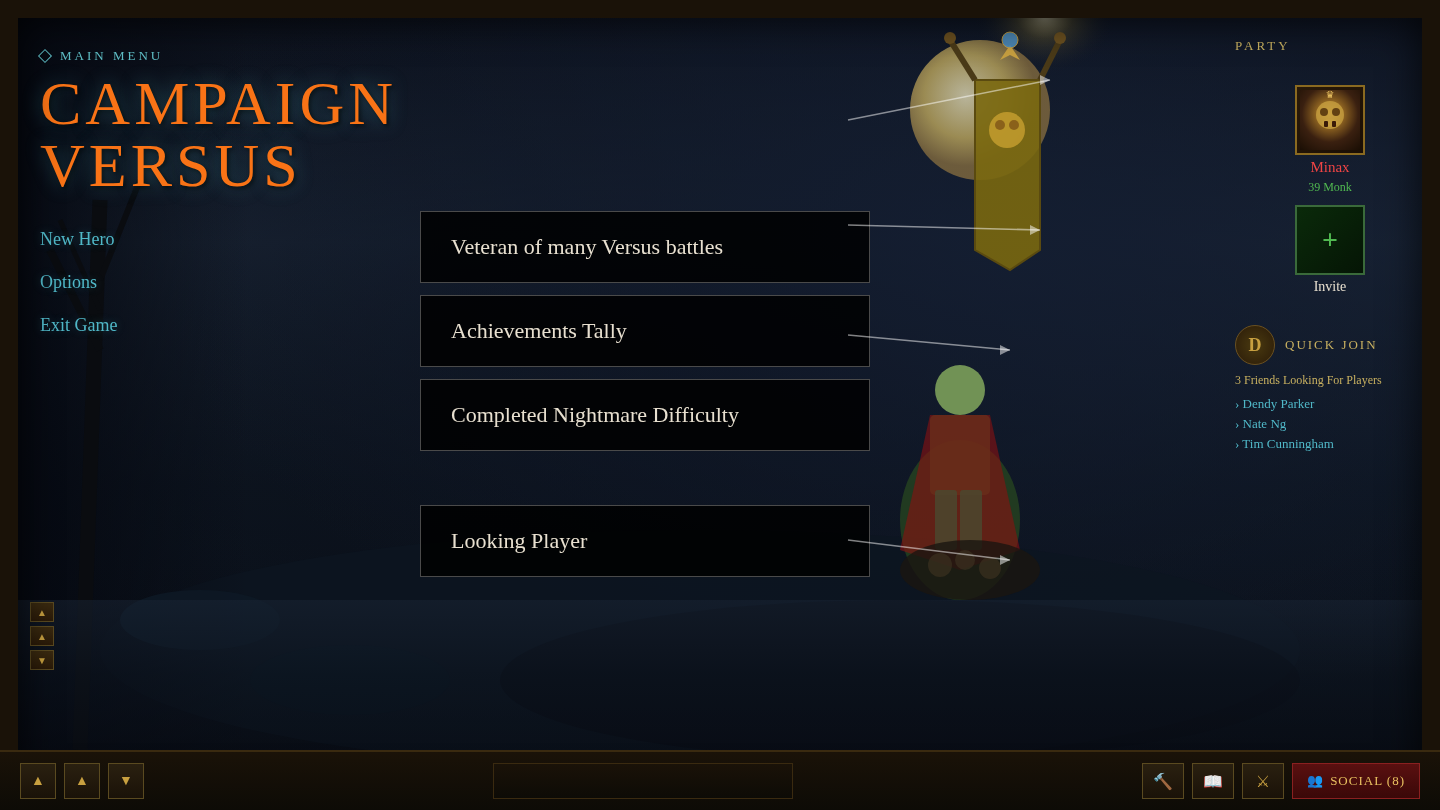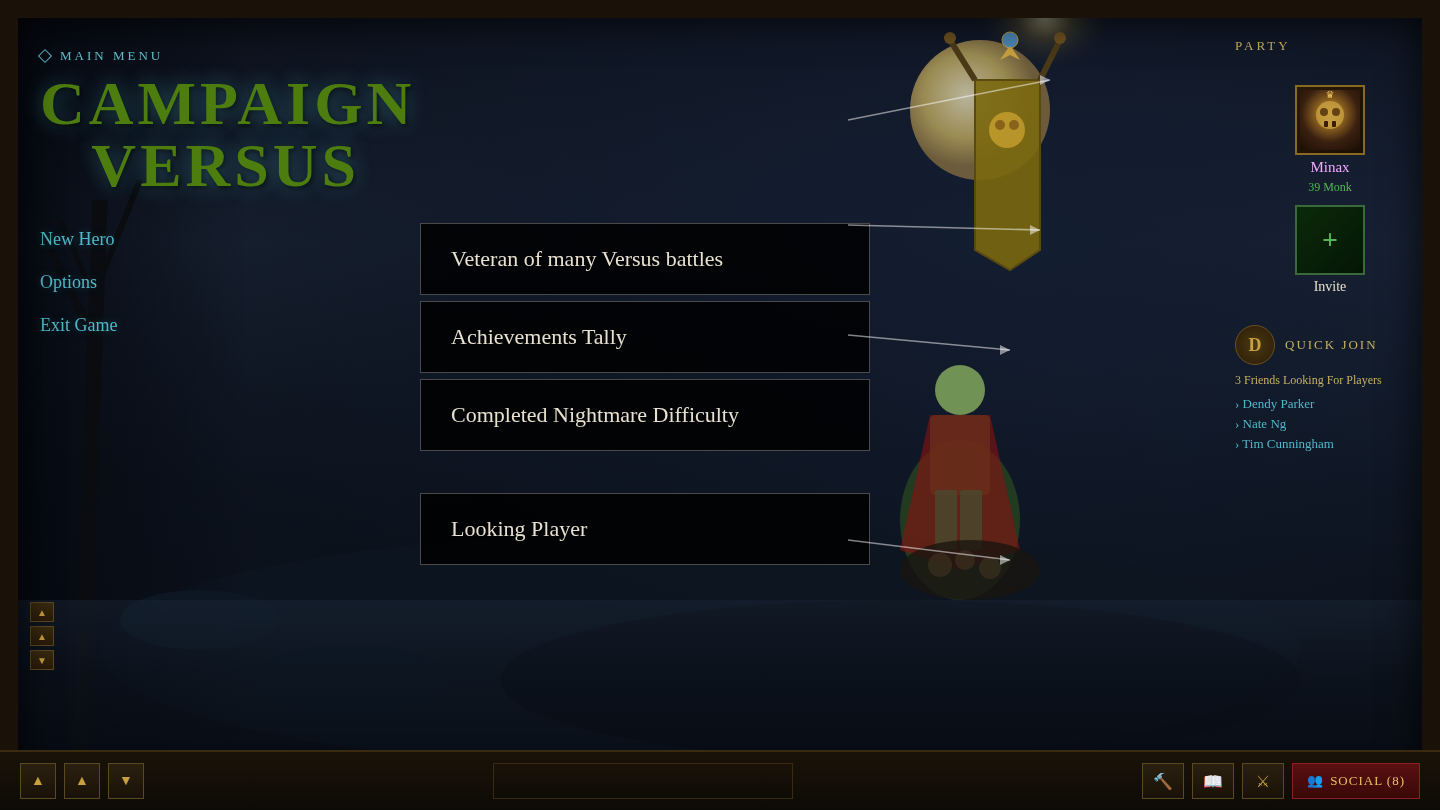--- a/index.html
+++ b/index.html
@@ -147,30 +147,29 @@
     .main-menu-label::before {
       content: '';
       display: inline-block;
       width: 8px;
       height: 8px;
       border: 1px solid #60c0c8;
       transform: rotate(45deg);
     }
 
     .game-title {
-      color: #4d7c0f;
+      color: #f97316;
       font-size: 62px;
       font-family: 'Georgia', serif;
-      font-weight: bold;
+      font-weight: normal;
       line-height: 1.0;
       text-transform: uppercase;
       letter-spacing: 4px;
       margin-bottom: 30px;
       text-shadow: 0 0 20px rgba(80,184,200,0.4), 2px 2px 4px rgba(0,0,0,0.8);
-      text-align: right;
     }
 
     .nav-menu {
       display: flex;
       flex-direction: column;
       gap: 16px;
       margin-bottom: 20px;
     }
 
     .nav-item {
@@ -204,21 +203,21 @@
       color: #c8a040;
       font-size: 10px;
     }
 
     
     .center-content {
       flex: 1;
       padding: 20px 30px;
       display: flex;
       flex-direction: column;
-      gap: 6px;
+      gap: 12px;
       justify-content: center;
       padding-top: 40px;
     }
 
     
     .achievement-box {
       background: rgba(0, 0, 0, 0.85);
       border: 1px solid #4a4a4a;
       padding: 22px 30px;
       color: #e8e0d0;
@@ -282,21 +281,21 @@
     .crown-icon {
       position: absolute;
       top: 2px;
       left: 50%;
       transform: translateX(-50%);
       color: #e8c060;
       font-size: 10px;
     }
 
     .party-name {
-      color: #f0abfc;
+      color: #ef4444;
       font-size: 15px;
       font-family: 'Georgia', serif;
     }
 
     .party-class {
       color: #50b850;
       font-size: 12px;
       font-family: 'Georgia', serif;
     }
 

